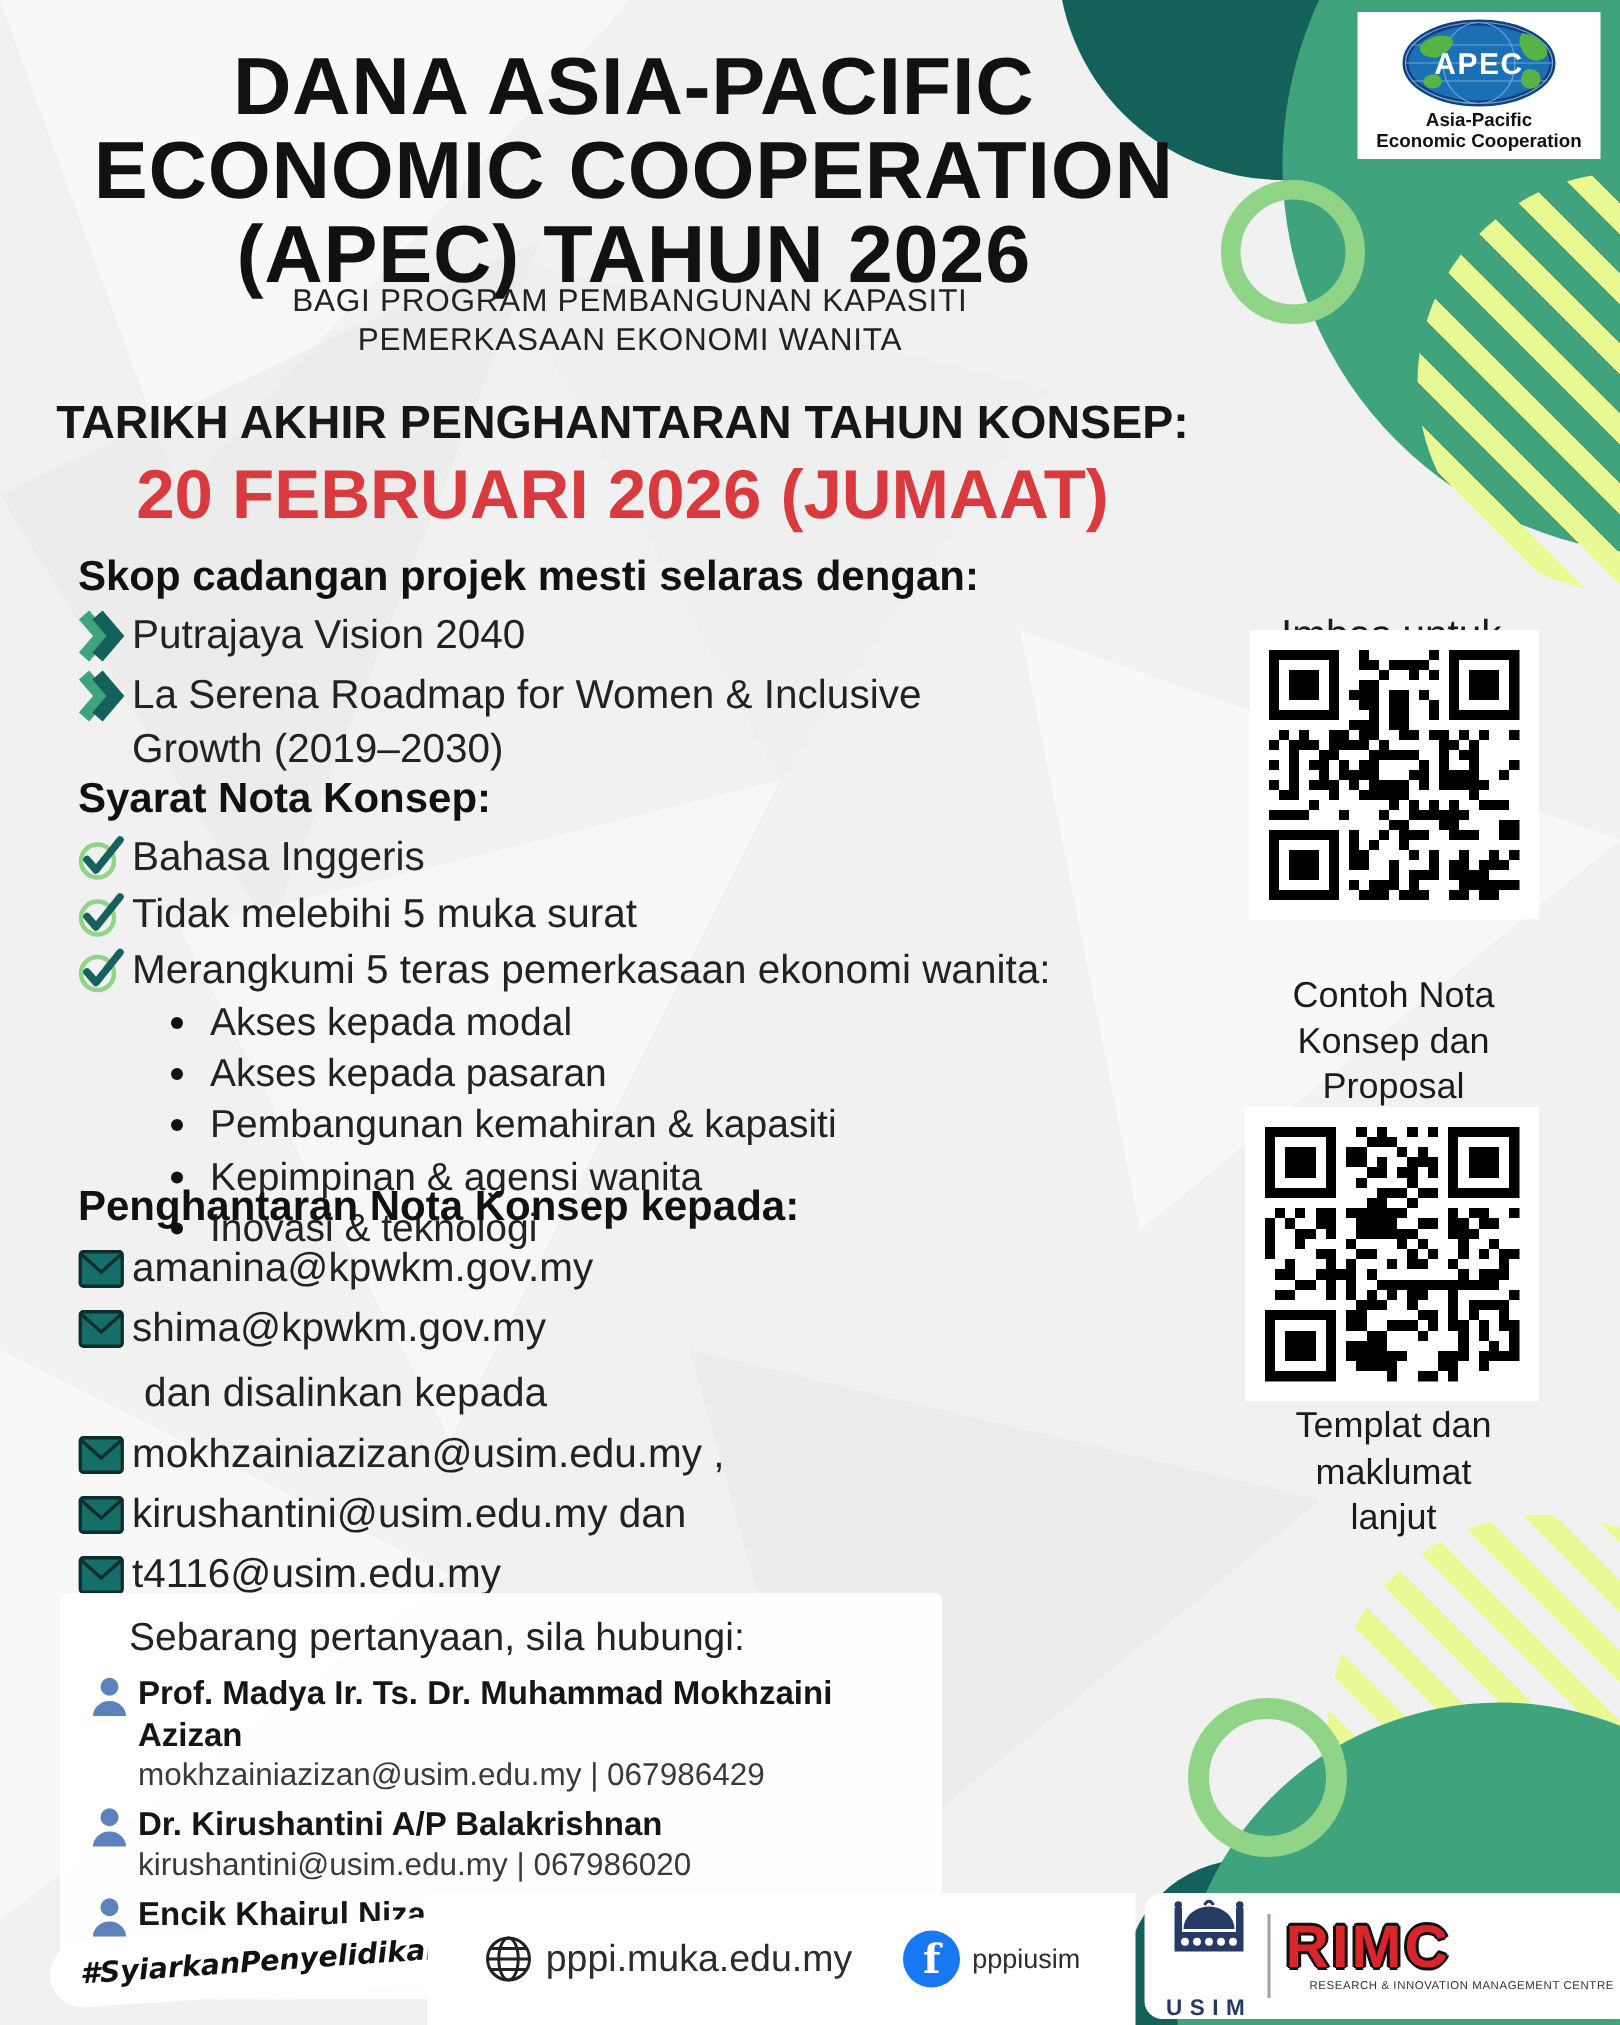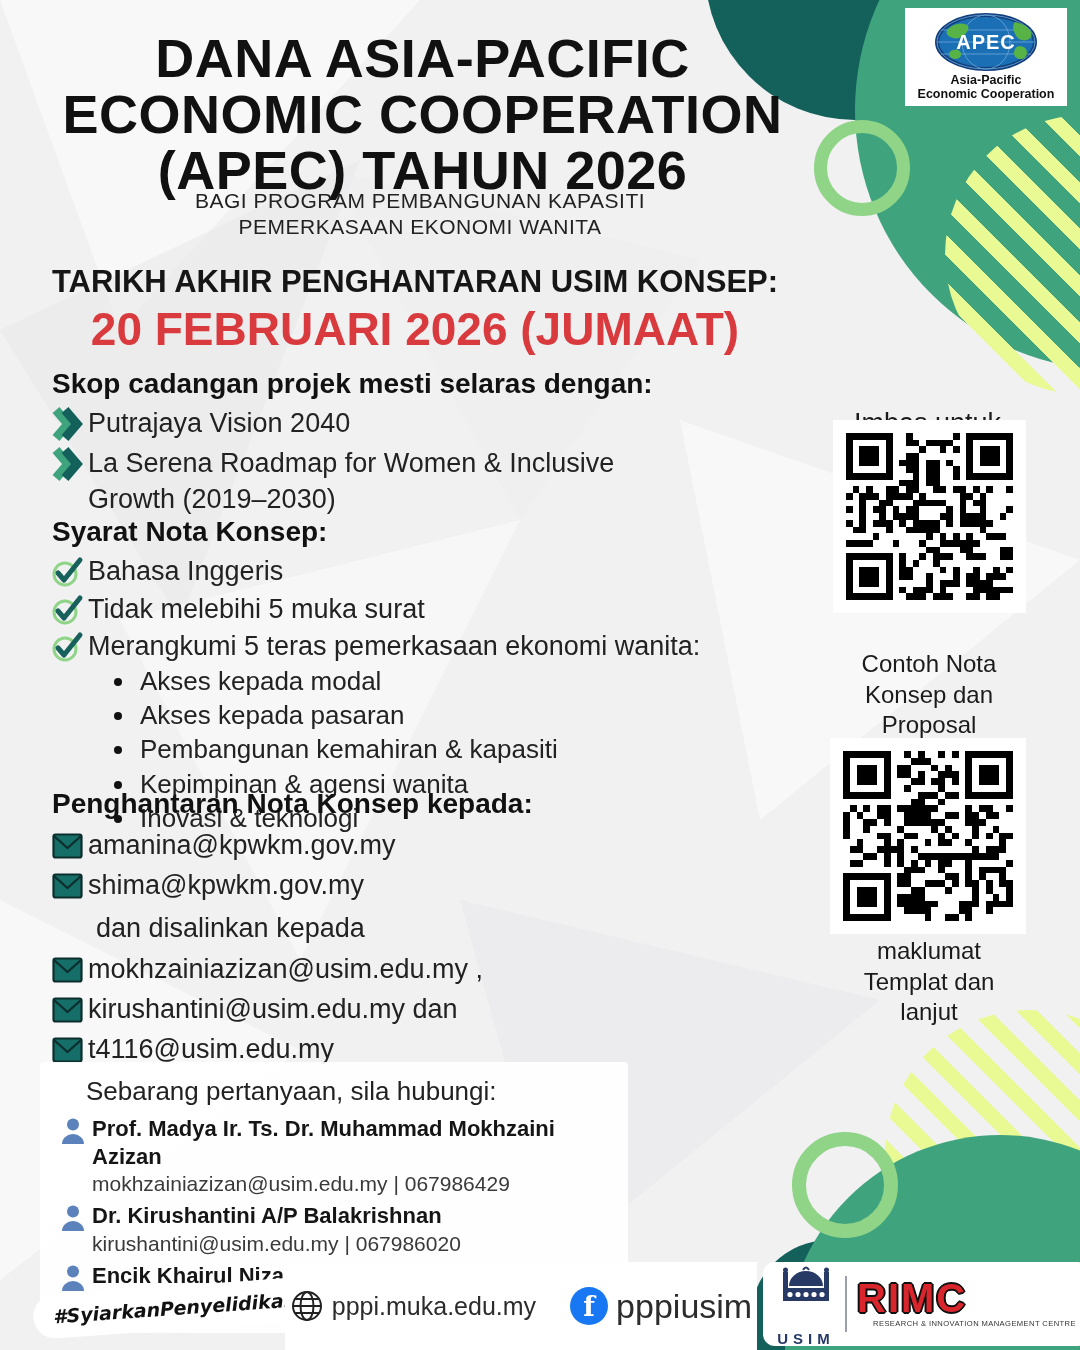--- a/index.html
+++ b/index.html
@@ -55,21 +55,21 @@
   .hash-pill{left:33px;top:1284px;background:#fff;border-radius:26px;padding:11px 20px;
              transform:rotate(-4deg);font-family:"DejaVu Sans",sans-serif;
              font-style:italic;font-weight:700;font-size:19px;color:#111;}
   .mid-bar{left:285px;top:1262px;width:472px;height:88px;background:#fff;
            display:flex;align-items:center;justify-content:center;gap:34px;}
   .mid-item{display:flex;align-items:center;gap:8px;}
   .site-text{font-size:25px;color:#2c2c2c;}
   .fb-circle{width:38px;height:38px;border-radius:50%;display:flex;align-items:center;
              justify-content:center;color:#fff;font-weight:700;font-size:27px;
              font-family:"DejaVu Serif",serif;}
-  .fb-text{font-size:34px;color:#2c2c2c;}
+  .fb-text{font-size:18px;color:#2c2c2c;}
   .right-box{left:763px;top:1262px;width:327px;height:84px;background:#fff;border-radius:12px;
              display:flex;align-items:center;justify-content:center;gap:10px;}
   .usim-word{font-weight:700;font-size:15px;letter-spacing:5px;color:#273a66;margin-top:-2px;}
   .logo-divider{width:2px;height:56px;background:#9aa0ab;}
   .rimc-word{font-weight:700;font-size:40px;line-height:0.9;color:#d8262c;
              text-shadow:-2px 0 #111,2px 0 #111,0 -2px #111,0 2px #111,
                          -1px -1px #111,1px 1px #111,-1px 1px #111,1px -1px #111;
              letter-spacing:2px;}
   .rimc-sub{font-size:7.6px;color:#333;letter-spacing:0.4px;margin-top:3px;white-space:nowrap;padding-left:16px;}
 </style>
@@ -101,21 +101,21 @@
   <div class="abs content title-wrap">
     <div class="title-line">DANA ASIA-PACIFIC</div>
     <div class="title-line">ECONOMIC COOPERATION</div>
     <div class="title-line">(APEC) TAHUN 2026</div>
   </div>
   <div class="abs content subtitle-wrap">
     <div class="subtitle-line">BAGI PROGRAM PEMBANGUNAN KAPASITI</div>
     <div class="subtitle-line">PEMERKASAAN EKONOMI WANITA</div>
   </div>
   <div class="abs content deadline-wrap">
-    <div class="deadline-label">TARIKH AKHIR PENGHANTARAN USIM KONSEP:</div>
+    <div class="deadline-label">TARIKH AKHIR PENGHANTARAN TAHUN KONSEP:</div>
     <div class="deadline-date" style="color:#d93a3e;">20 FEBRUARI 2026 (JUMAAT)</div>
   </div>
 
   <div class="abs content apec-box">
     <svg width="150" height="62" viewBox="0 0 150 62">
       <ellipse cx="75" cy="30" rx="49" ry="27" fill="#1a6fb5" stroke="#123f7d" stroke-width="4"></ellipse>
       <ellipse cx="75" cy="30" rx="49" ry="27" fill="none" stroke="#6fa9d8" stroke-width="0.8"></ellipse>
       <ellipse cx="75" cy="30" rx="24" ry="27" fill="none" stroke="#6fa9d8" stroke-width="0.8"></ellipse>
       <line x1="26" y1="30" x2="124" y2="30" stroke="#6fa9d8" stroke-width="0.8"></line>
       <line x1="30" y1="18" x2="120" y2="18" stroke="#6fa9d8" stroke-width="0.8"></line>
@@ -743,22 +743,22 @@
         <rect x="8" y="8" width="12" height="12" fill="#000"></rect>
         <rect x="72" y="0" width="28" height="28" fill="#000"></rect>
         <rect x="76" y="4" width="20" height="20" fill="#fff"></rect>
         <rect x="80" y="8" width="12" height="12" fill="#000"></rect>
         <rect x="0" y="72" width="28" height="28" fill="#000"></rect>
         <rect x="4" y="76" width="20" height="20" fill="#fff"></rect>
         <rect x="8" y="80" width="12" height="12" fill="#000"></rect>
       </svg>
   </div>
   <div class="abs content qr-caption" style="left:820px;top:936px;width:218px;">
+    <div>Templat dan</div>
     <div>maklumat</div>
-    <div>Templat dan</div>
     <div>lanjut</div>
   </div>
 
   <div class="abs content hash-pill">#SyiarkanPenyelidikanAnda</div>
 
   <div class="abs content mid-bar">
     <span class="mid-item">
       <svg width="34" height="34" viewBox="0 0 34 34">
         <circle cx="17" cy="17" r="14" fill="none" stroke="#222" stroke-width="2"></circle>
         <ellipse cx="17" cy="17" rx="6.5" ry="14" fill="none" stroke="#222" stroke-width="2"></ellipse>

